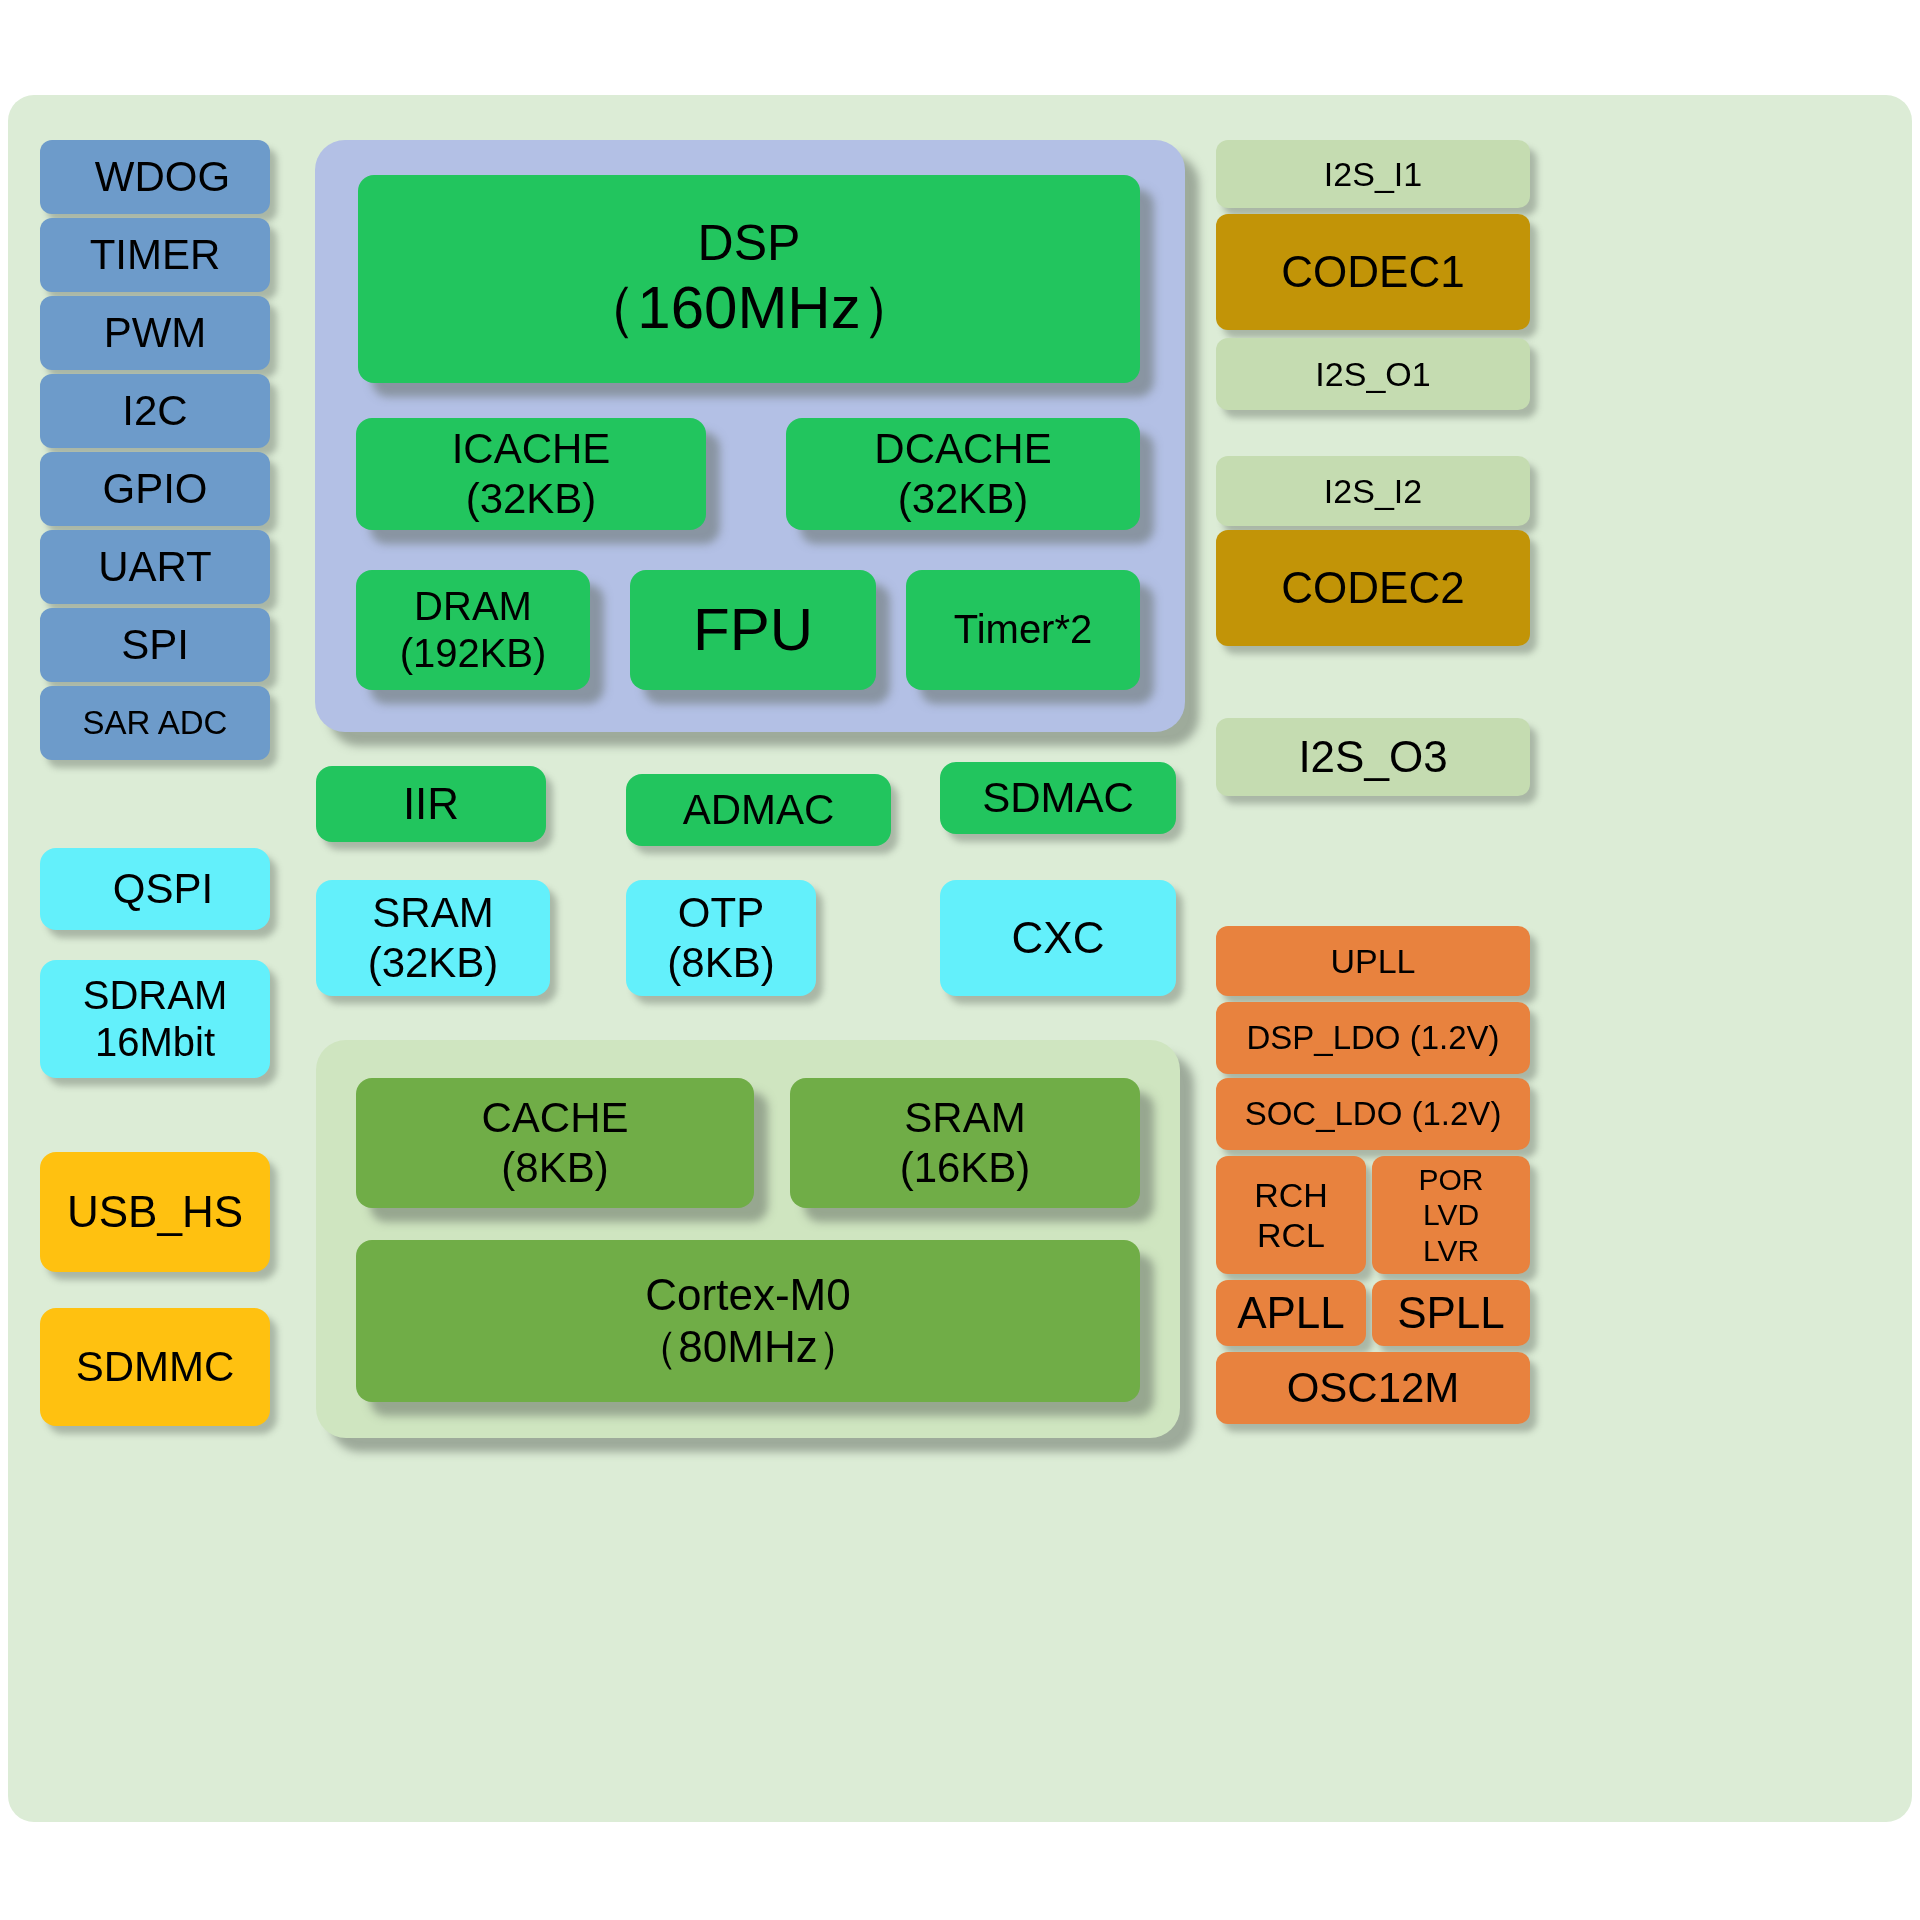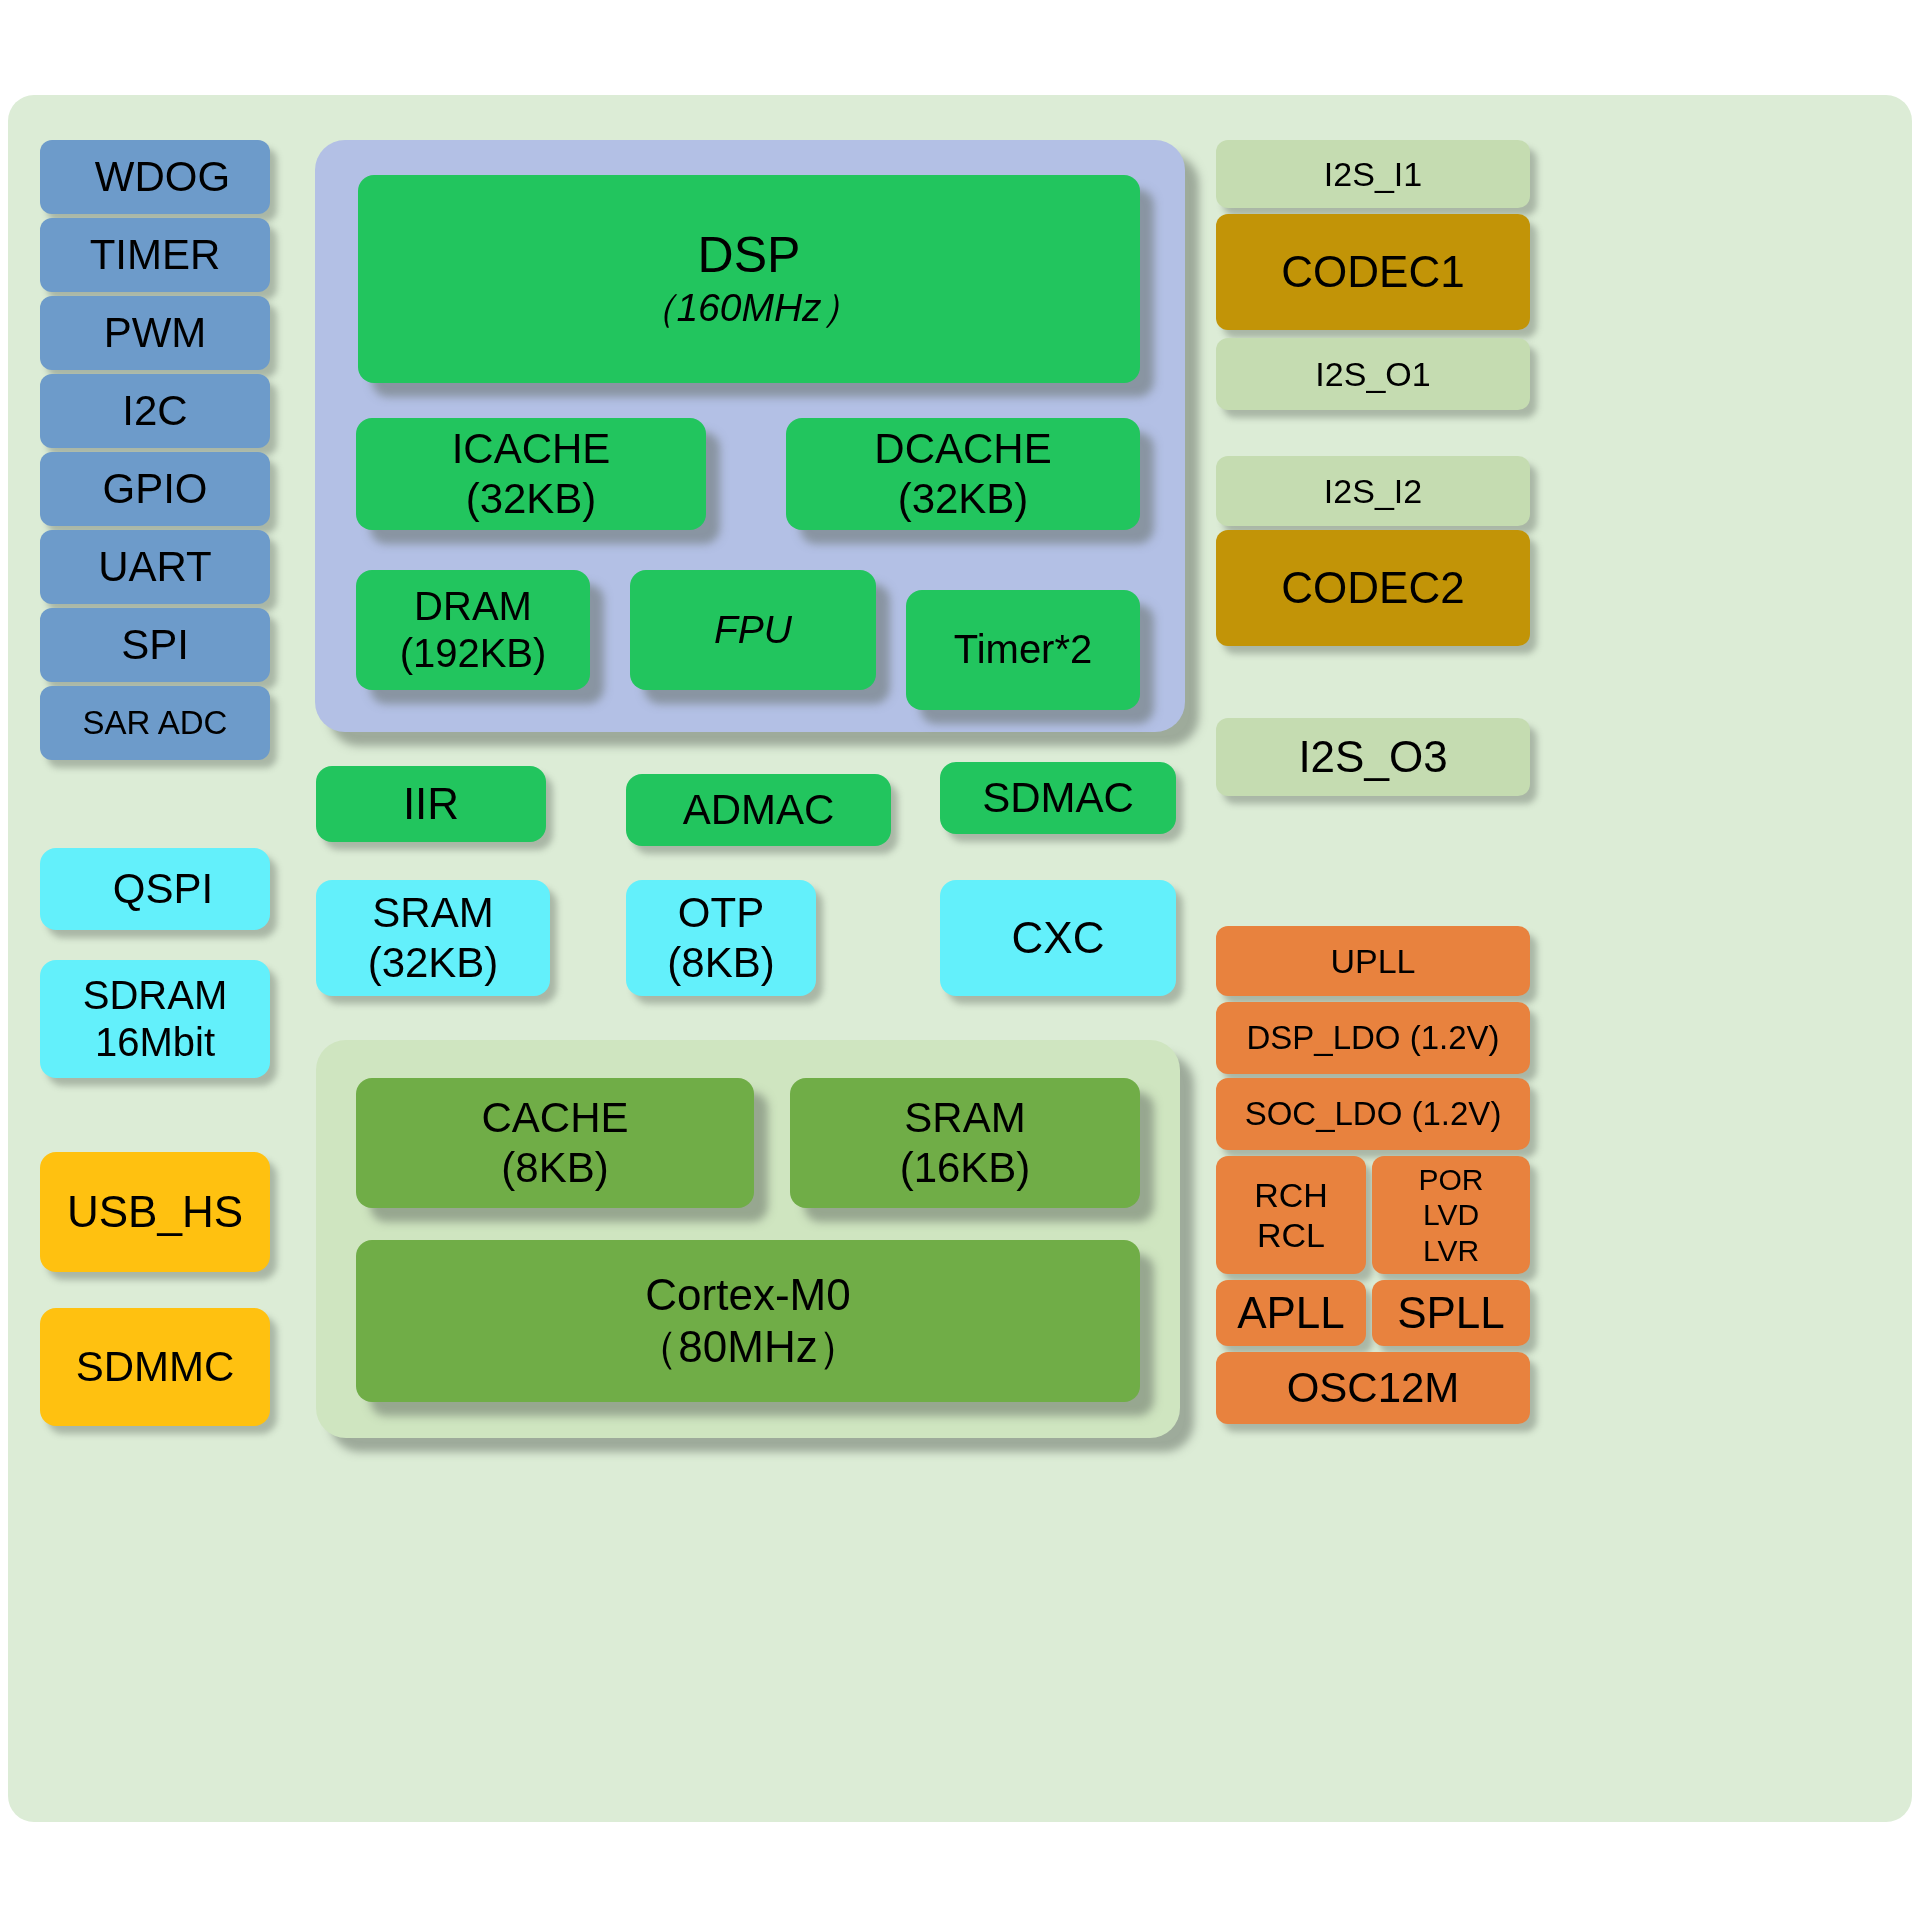--- a/index.html
+++ b/index.html
@@ -33,21 +33,21 @@
   .sh1 { box-shadow:7px 8px 6px rgba(95,105,95,0.40); }
   .sh2 { box-shadow:14px 14px 9px rgba(95,105,95,0.50); }
 
   
   .fs30 { font-size:30px; }
   .fs33 { font-size:33px; }
   .fs34 { font-size:34px; }
   .fs40 { font-size:40px; }
   .fs42 { font-size:42px; }
   .fs44 { font-size:44px; }
-  .fs46 { font-size:39px;font-style:italic; }
+  .fs46 { font-size:60px; }
   .fs50 { font-size:50px; }
 </style>
 </head>
 <body>
 
 <div class="canvas">
   <div class="board"></div>
 
   <div class="block blue r12 sh1 fs42" style="left:40px;top:140px;width:230px;height:74px;padding-left:15px;">WDOG</div>
   <div class="block blue r12 sh1 fs42" style="left:40px;top:218px;width:230px;height:74px;">TIMER</div>
@@ -81,21 +81,21 @@
   <div class="block salmon r16 sh2 fs42" style="left:786px;top:418px;width:354px;height:112px;">
     <span>DCACHE</span>
     <span>(32KB)</span>
   </div>
 
   <div class="block salmon r16 sh2 fs40" style="left:356px;top:570px;width:234px;height:120px;">
     <span>DRAM</span>
     <span>(192KB)</span>
   </div>
   <div class="block salmon r16 sh2 fs46" style="left:630px;top:570px;width:246px;height:120px;">FPU</div>
-  <div class="block salmon r16 sh2 fs40" style="left:906px;top:570px;width:234px;height:120px;margin-top:20px;">Timer*2</div>
+  <div class="block salmon r16 sh2 fs40" style="left:906px;top:570px;width:234px;height:120px;">Timer*2</div>
 
   <div class="block salmon r16 sh1 fs44" style="left:316px;top:766px;width:230px;height:76px;">IIR</div>
   <div class="block salmon r16 sh1 fs42" style="left:626px;top:774px;width:265px;height:72px;">ADMAC</div>
   <div class="block salmon r16 sh1 fs42" style="left:940px;top:762px;width:236px;height:72px;">SDMAC</div>
 
   <div class="block cyan r16 sh1 fs42" style="left:316px;top:880px;width:234px;height:116px;">
     <span>SRAM</span>
     <span>(32KB)</span>
   </div>
   <div class="block cyan r16 sh1 fs42" style="left:626px;top:880px;width:190px;height:116px;">

